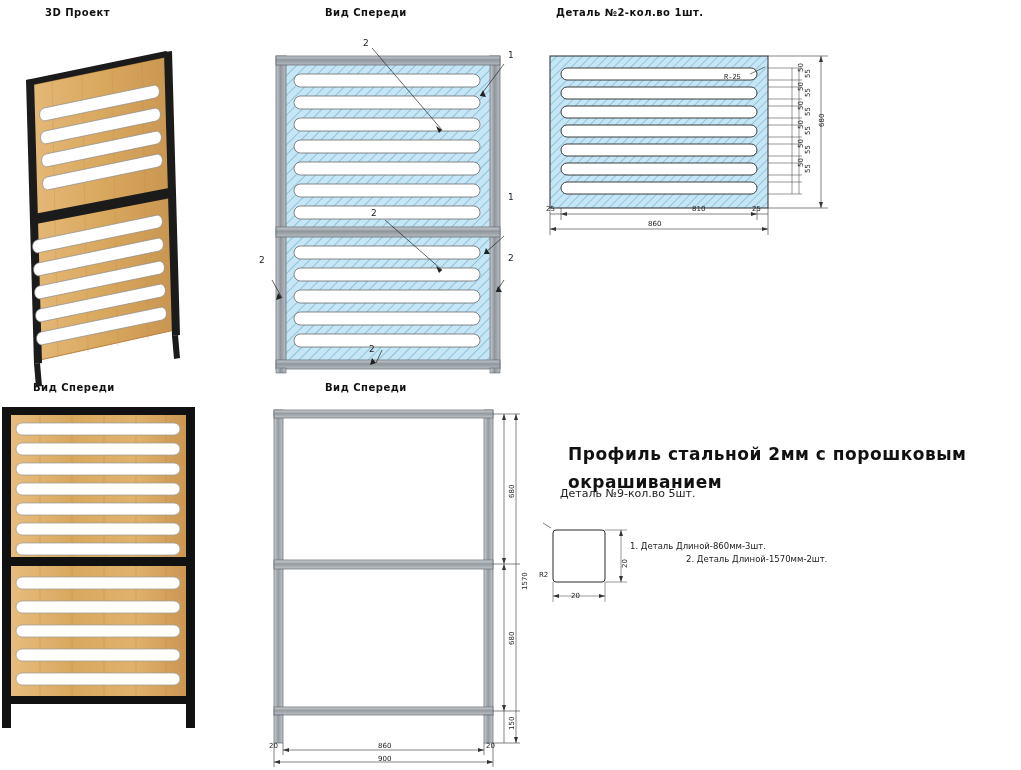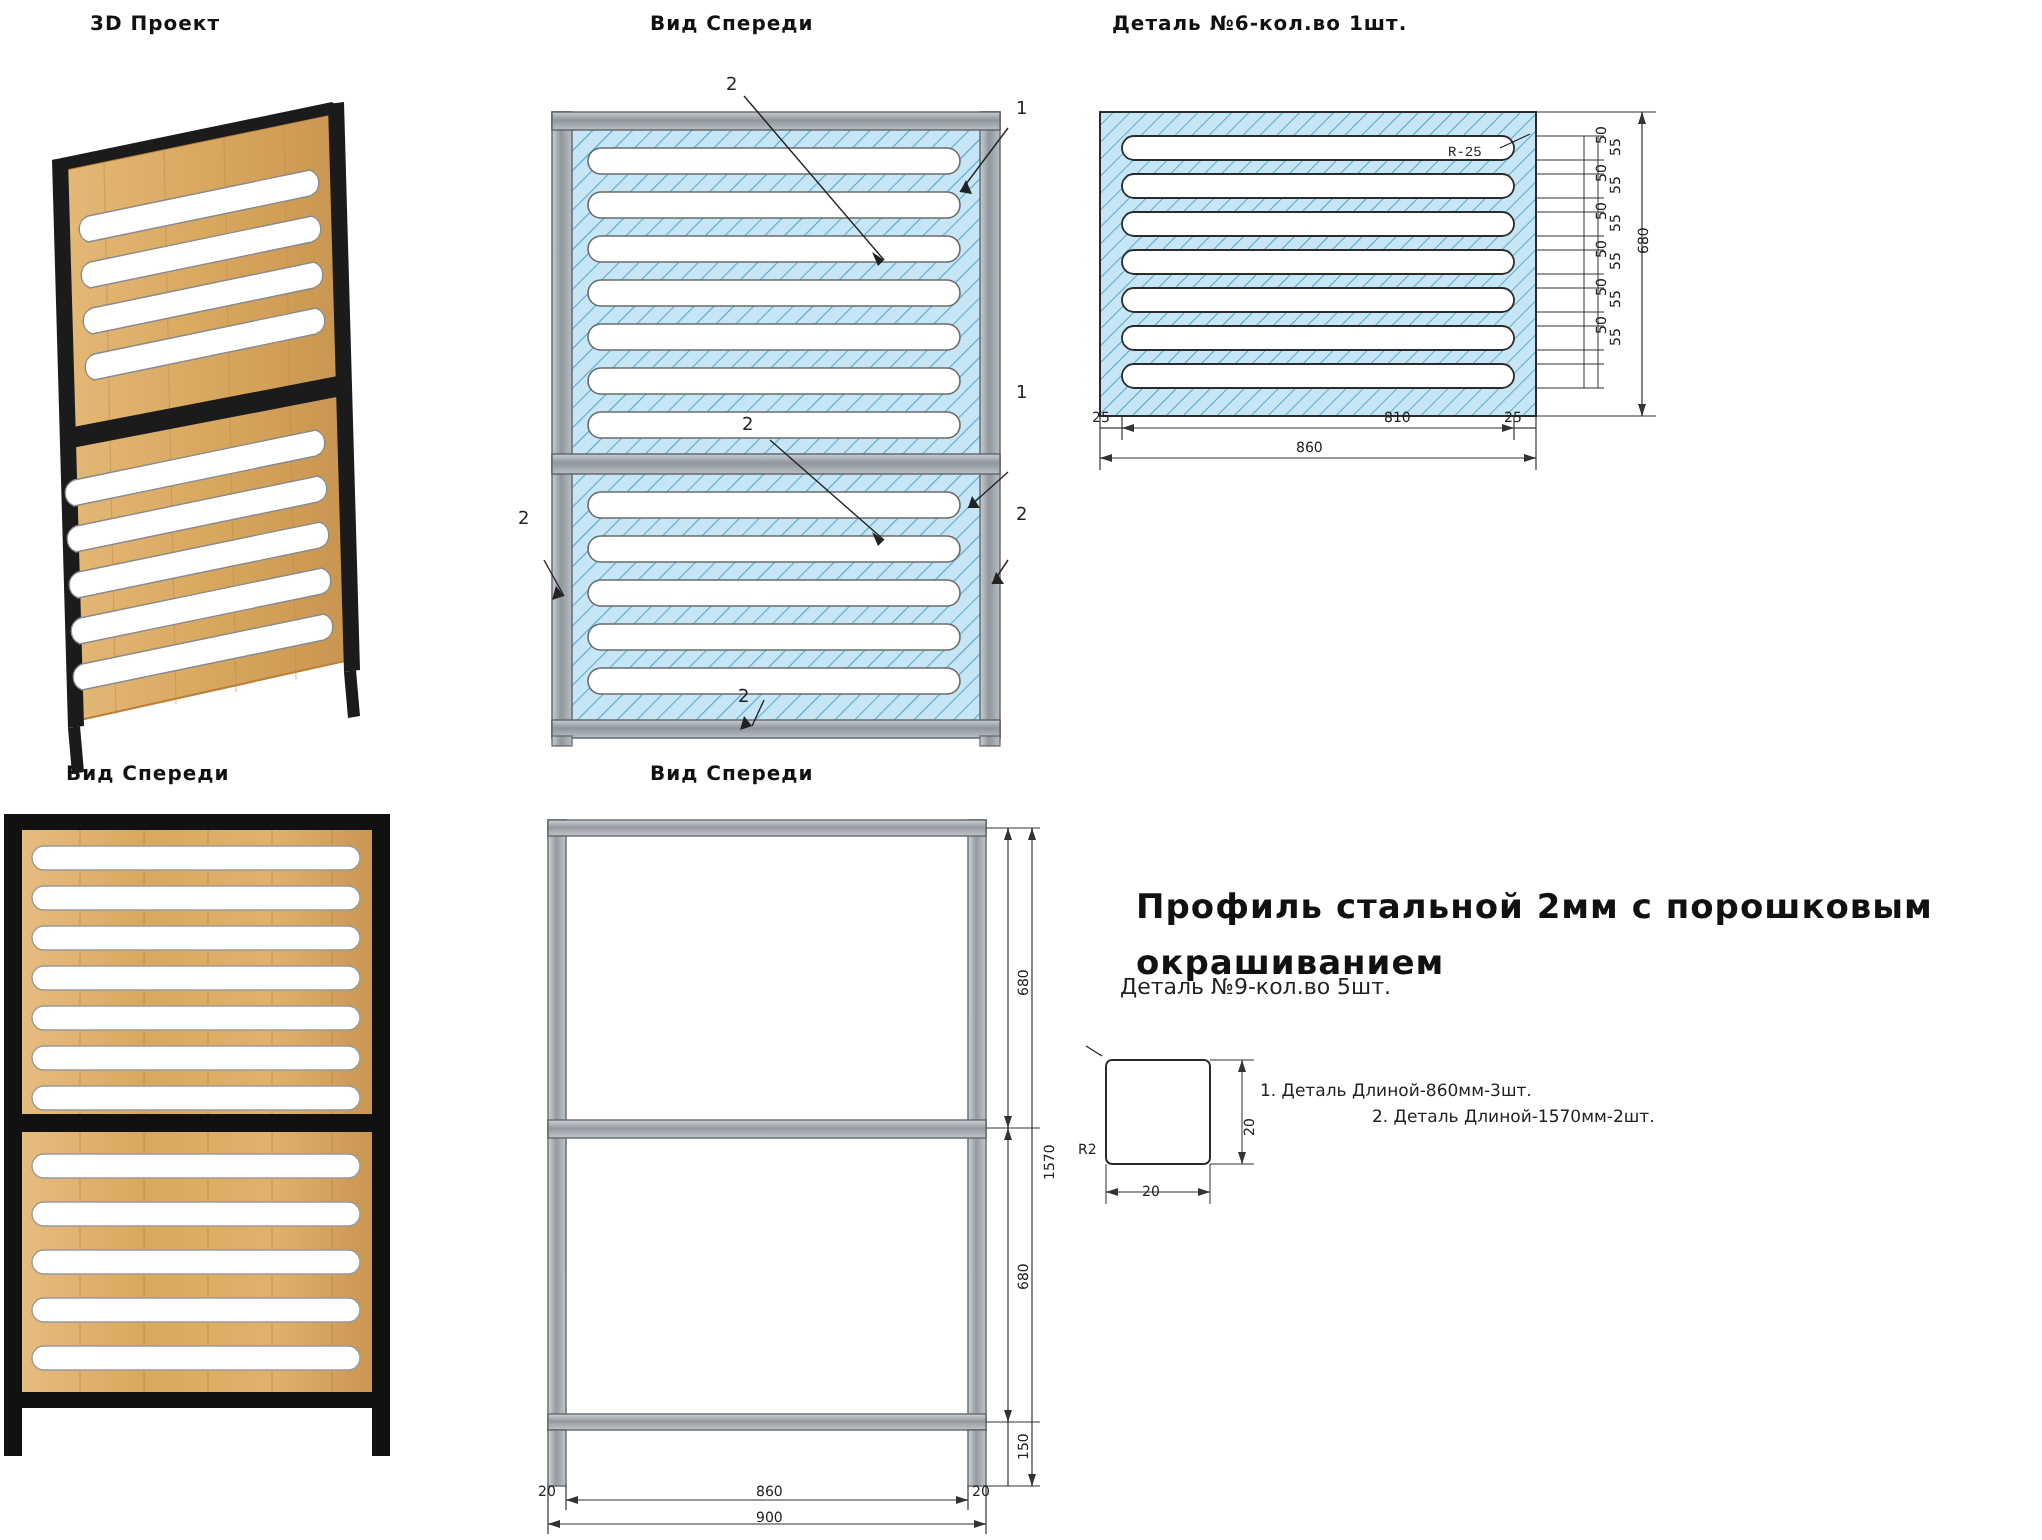--- a/index.html
+++ b/index.html
@@ -13,21 +13,21 @@
   .leadtxt{font-size:9px;font-family:"DejaVu Sans", sans-serif;color:#222;}
   .note{font-size:8.5px;line-height:12px;color:#222;}
   .sub{font-size:11px;color:#222;}
   svg{display:block;overflow:visible;}
 </style>
 </head>
 <body>
 
 <div class="panel ttl" style="left:45px;top:7px;">3D Проект</div>
 <div class="panel ttl" style="left:325px;top:7px;">Вид Спереди</div>
-<div class="panel ttl" style="left:556px;top:7px;">Деталь №6-кол.во 1шт.</div>
+<div class="panel ttl" style="left:556px;top:7px;">Деталь №2-кол.во 1шт.</div>
 <div class="panel ttl" style="left:33px;top:382px;">Вид Спереди</div>
 <div class="panel ttl" style="left:325px;top:382px;">Вид Спереди</div>
 
 <div class="panel" style="left:0px;top:30px;width:250px;height:350px;">
 <svg width="250" height="350" viewBox="0 0 250 350">
   <defs>
     <linearGradient id="wood3d" x1="0" y1="0" x2="1" y2="0">
       <stop offset="0" stop-color="#e4b877"></stop>
       <stop offset="0.5" stop-color="#d9a85f"></stop>
       <stop offset="1" stop-color="#c89550"></stop>

